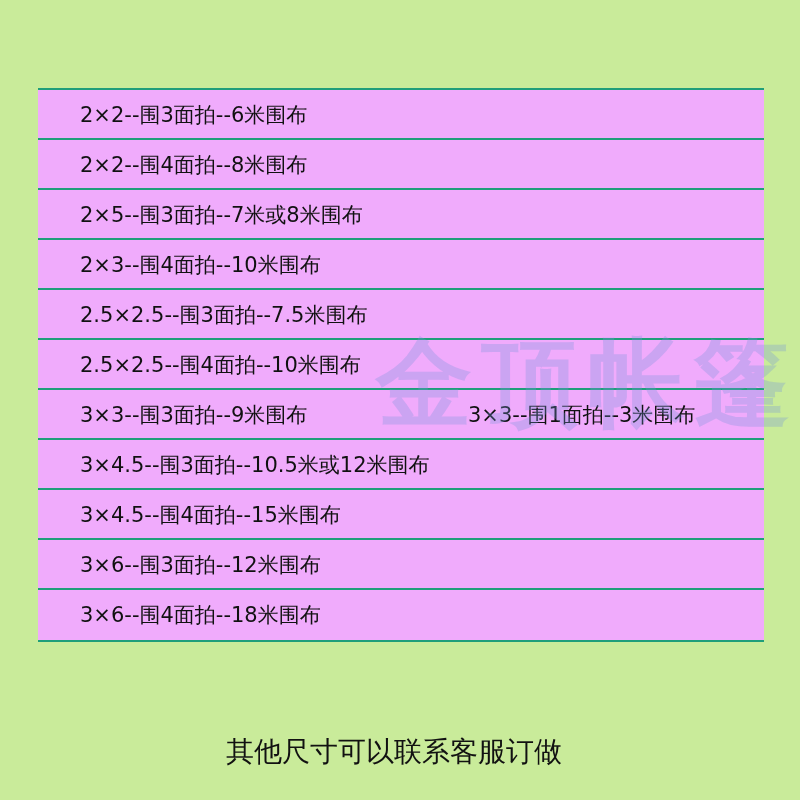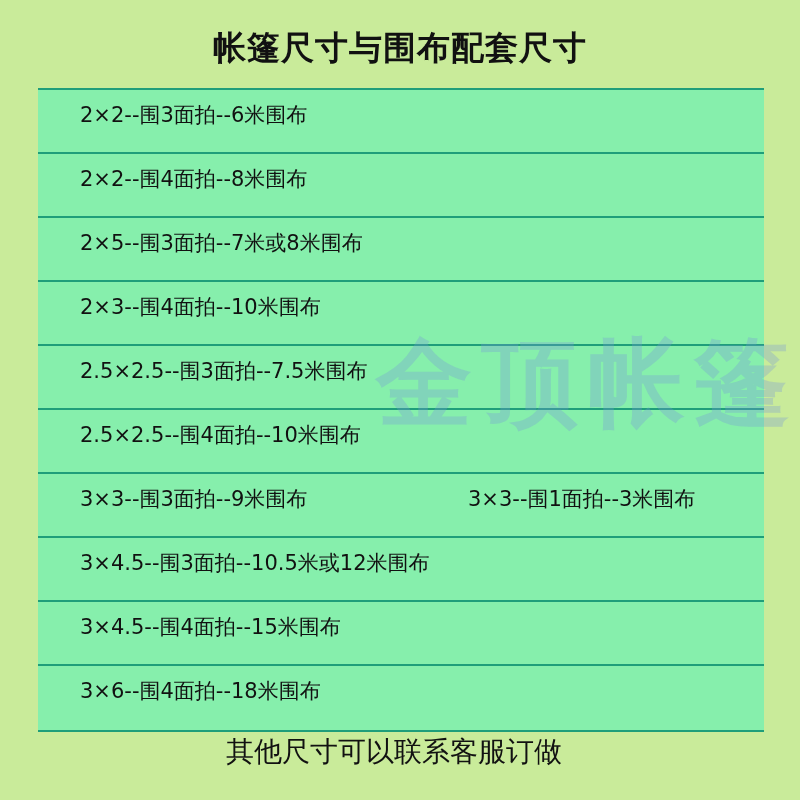--- a/index.html
+++ b/index.html
@@ -38,24 +38,24 @@
     top: 88px;
     left: 38px;
     width: 726px;
     background: #fbfbe0;
     border-top: 2px solid #1f9e7a;
     border-bottom: 2px solid #1f9e7a;
     box-sizing: border-box;
   }
   .row {
     position: relative;
-    height: 64px;
+    height: 50px;
     border-bottom: 2px solid #1f9e7a;
     box-sizing: border-box;
-    background: #86efac;
+    background: #f0abfc;
   }
   .row:last-child {
     border-bottom: none;
     padding-left: 32px;
   }
   .cell {
     position: absolute;
     top: 0;
     height: 50px;
     line-height: 50px;
@@ -95,21 +95,20 @@
     white-space: nowrap;
     pointer-events: none;
     user-select: none;
   }
 </style>
 </head>
 <body>
 
 <div id="page">
 
-  <div id="title">帐篷尺寸与围布配套尺寸</div>
 
   <div id="table">
 
     <div class="row">
       <div class="cell primary">2×2--围3面拍--6米围布</div>
       <div class="cell secondary"></div>
     </div>
 
     <div class="row">
       <div class="cell primary">2×2--围4面拍--8米围布</div>
@@ -145,20 +144,24 @@
     <div class="row">
       <div class="cell primary">3×4.5--围3面拍--10.5米或12米围布</div>
       <div class="cell secondary"></div>
     </div>
 
     <div class="row">
       <div class="cell primary">3×4.5--围4面拍--15米围布</div>
       <div class="cell secondary"></div>
     </div>
 
+    <div class="row">
+      <div class="cell primary">3×6--围3面拍--12米围布</div>
+      <div class="cell secondary"></div>
+    </div>
 
     <div class="row">
       <div class="cell primary">3×6--围4面拍--18米围布</div>
       <div class="cell secondary"></div>
     </div>
 
   </div>
 
   <div id="watermark">金顶帐篷</div>
 

